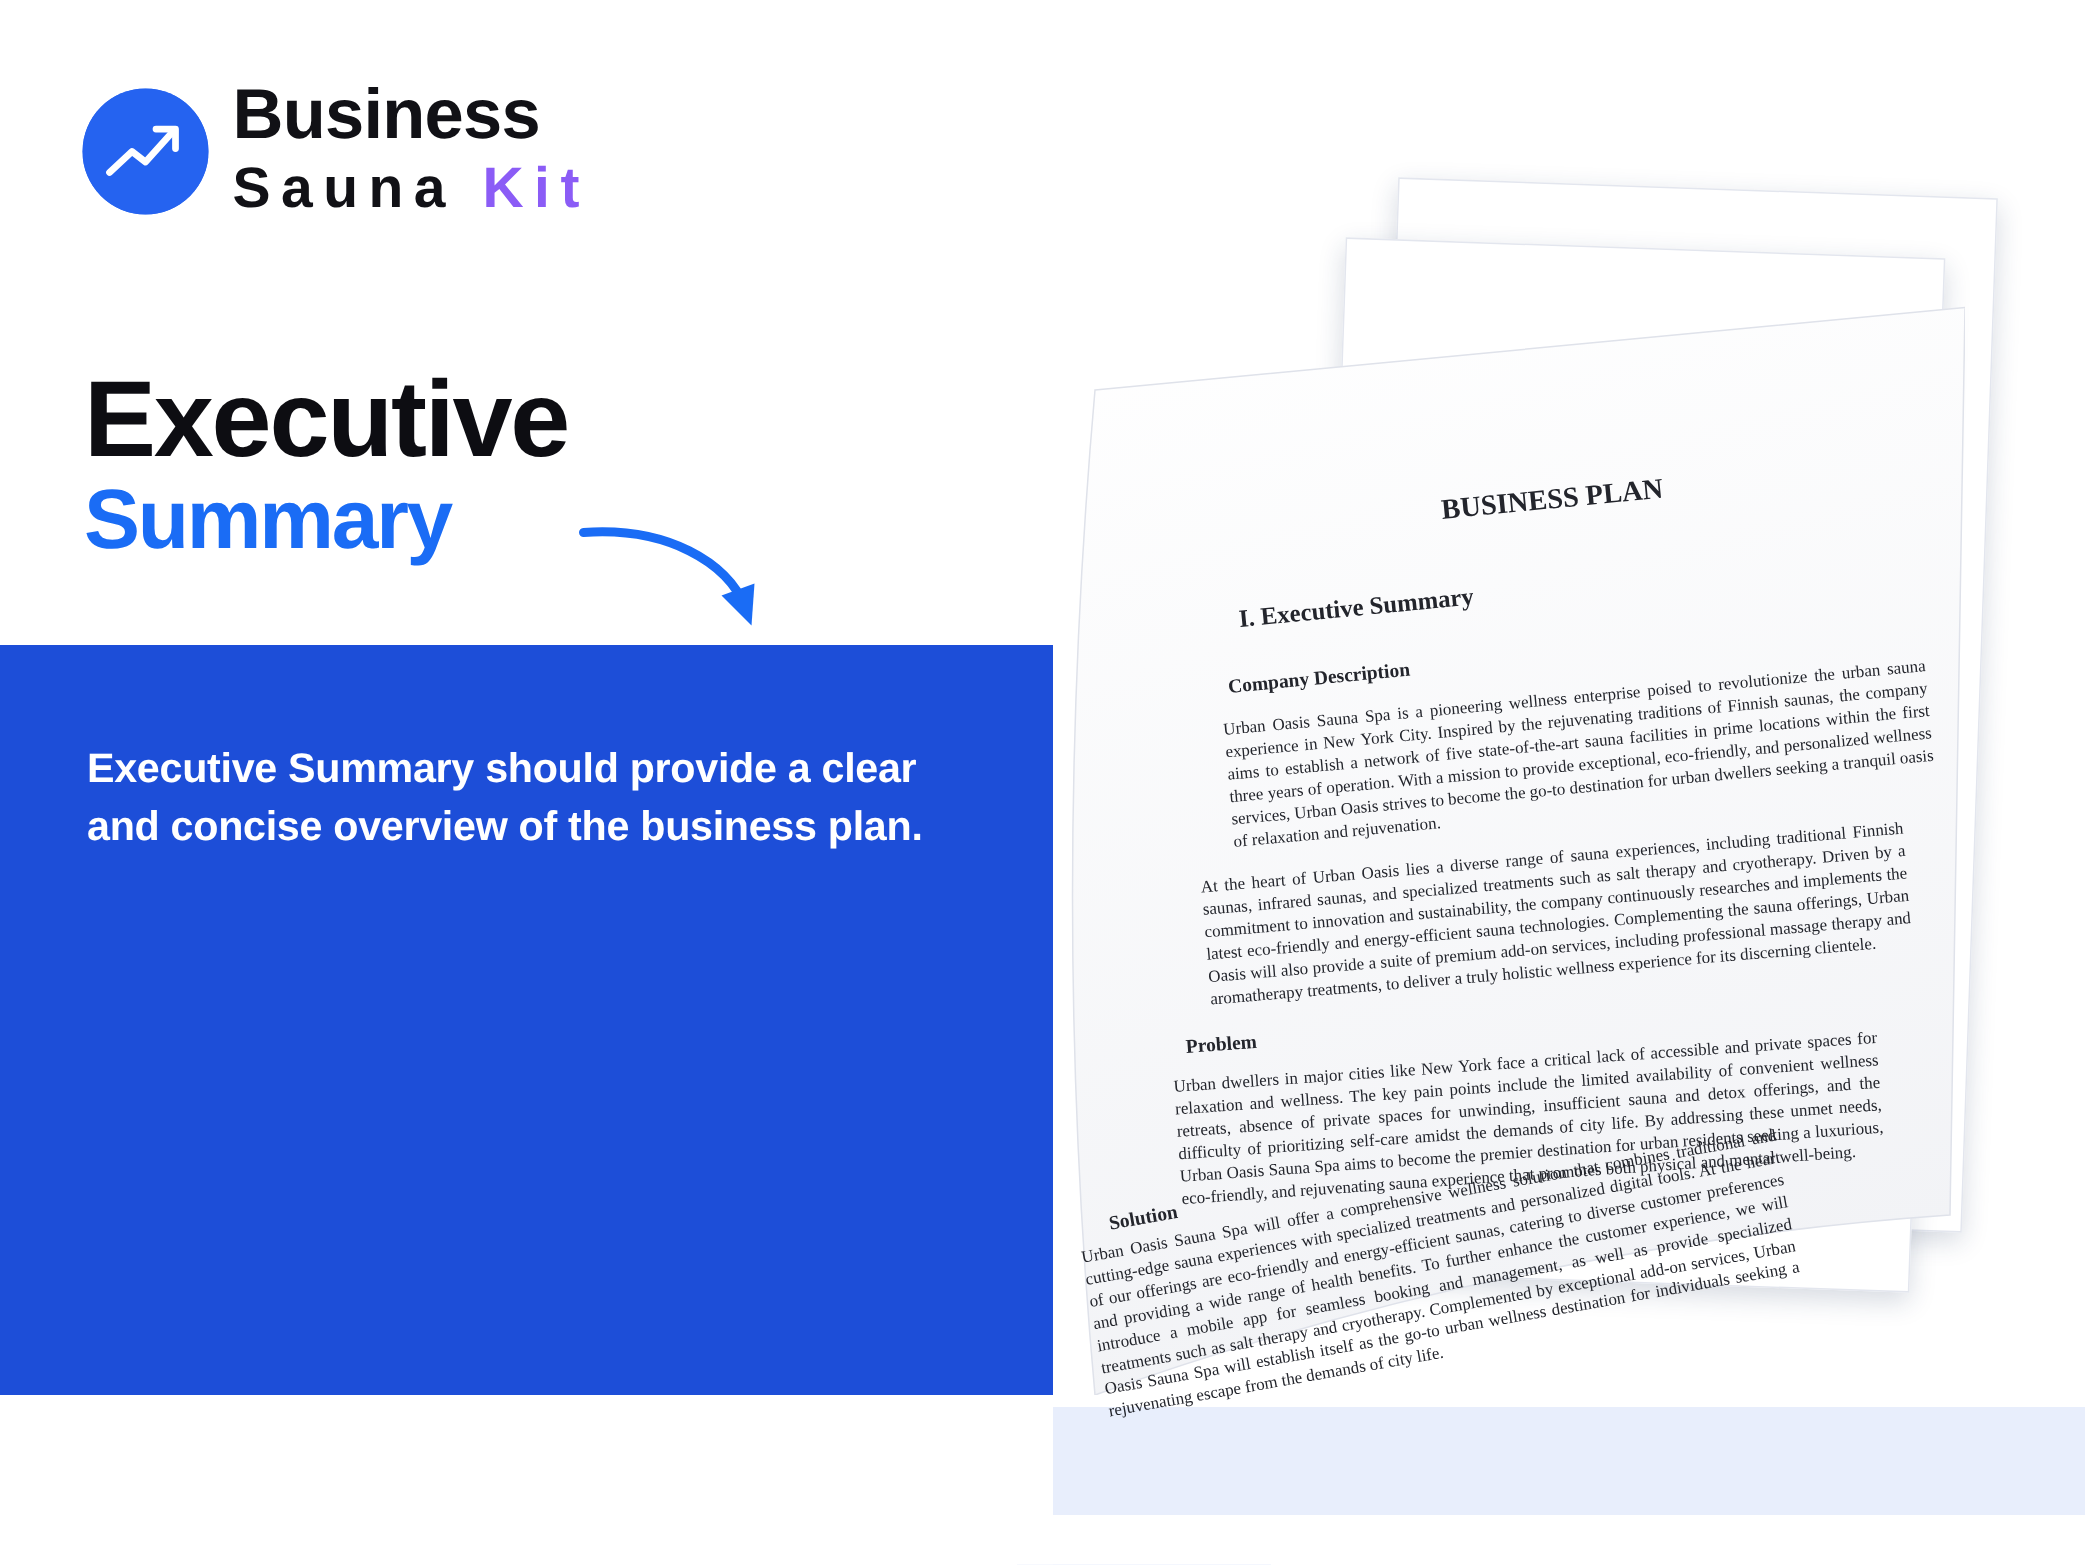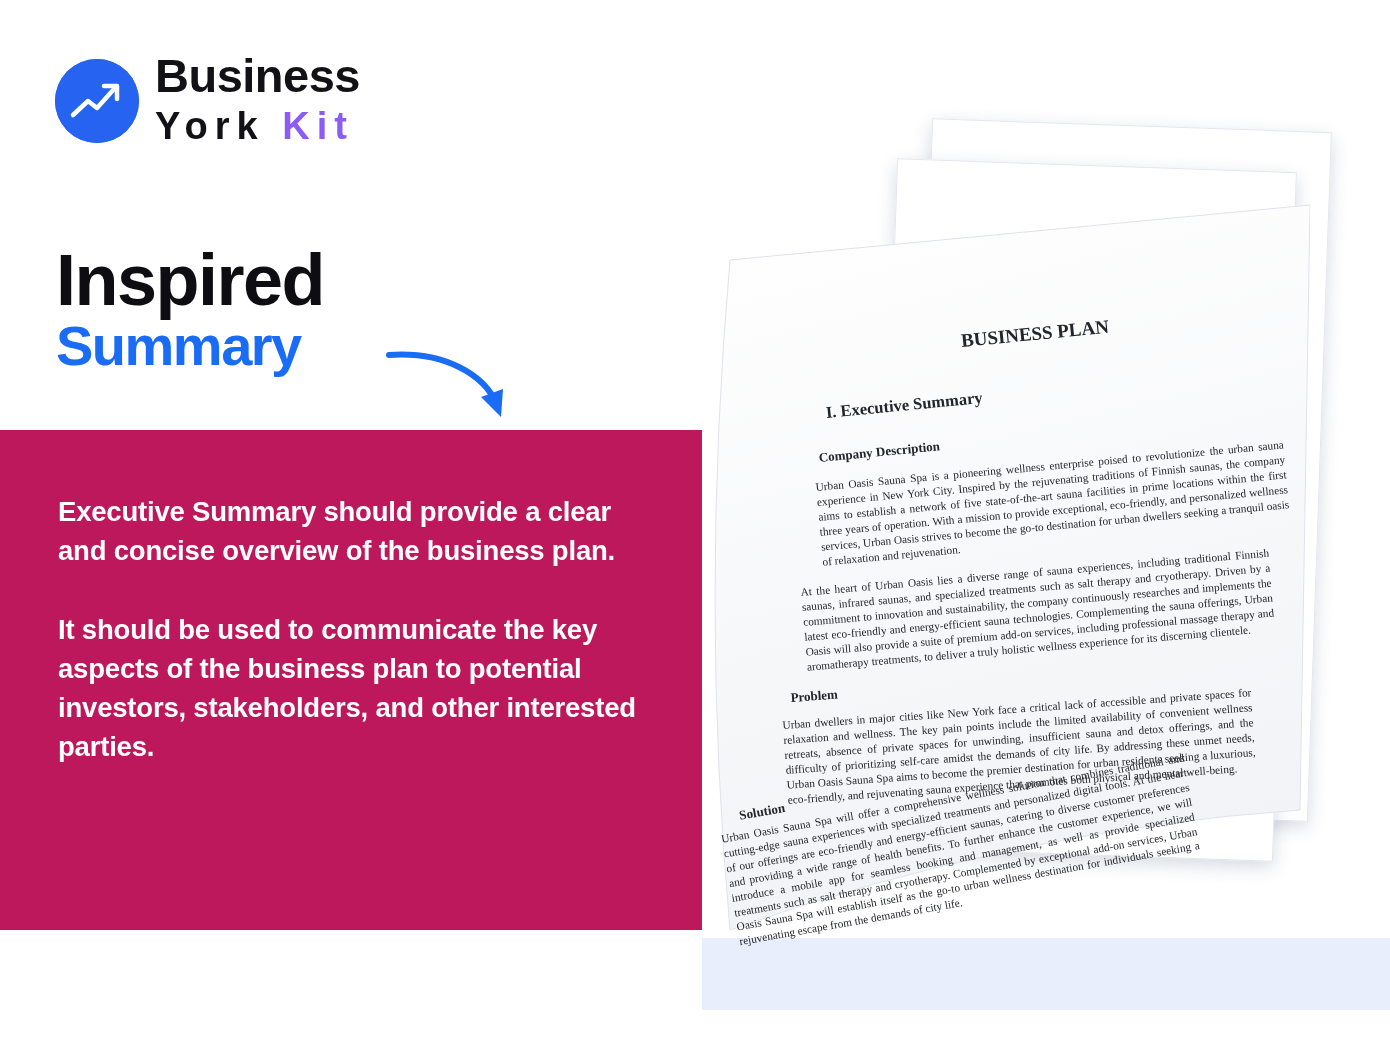--- a/index.html
+++ b/index.html
@@ -30,21 +30,21 @@
     position: absolute;
     left: 0; top: 930px;
     width: 702px; height: 113px;
     background: #ffffff;
   }
   
   .blue-band {
     position: absolute;
     left: 0; top: 430px;
     width: 702px; height: 500px;
-    background: #be185d;
+    background: #1d4ed8;
     padding: 62px 58px 0 58px;
   }
   .blue-band p {
     color: #ffffff;
     font-size: 27.5px;
     font-weight: bold;
     line-height: 1.42;
     letter-spacing: -0.2px;
   }
   .blue-band p.second { margin-top: 40px; }
@@ -148,39 +148,38 @@
   <div class="logo-wrap">
     <div class="logo-mark">
       <svg width="84" height="84" viewBox="0 0 84 84">
         <circle cx="42" cy="42" r="42" fill="#2563f0"></circle>
         <polyline points="18,56 33,42 42,49 60,29" fill="none" stroke="#ffffff" stroke-width="4.5" stroke-linecap="round" stroke-linejoin="round"></polyline>
         <polyline points="49,27 62,27 62,40" fill="none" stroke="#ffffff" stroke-width="4.5" stroke-linecap="round" stroke-linejoin="round"></polyline>
       </svg>
     </div>
     <div class="logo-text">
       <div class="logo-line1">Business</div>
-      <div class="logo-line2"><span>York </span><span class="kit">Kit</span></div>
+      <div class="logo-line2"><span>Sauna </span><span class="kit">Kit</span></div>
     </div>
   </div>
 
   <div class="title-wrap">
-    <div class="title-1">Inspired</div>
+    <div class="title-1">Executive</div>
     <div class="title-2">Summary</div>
   </div>
 
   <div class="arrow-wrap">
     <svg width="140" height="90" viewBox="0 0 140 90">
       <path d="M4 10 C 60 6, 100 30, 112 60" fill="none" stroke="#1a6cf5" stroke-width="6" stroke-linecap="round"></path>
       <path d="M96 52 L116 72 L118 44 Z" fill="#1a6cf5"></path>
     </svg>
   </div>
 
   <div class="blue-band">
     <p>Executive Summary should provide a clear and concise overview of the business plan.</p>
-    <p class="second">It should be used to communicate the key aspects of the business plan to potential investors, stakeholders, and other interested parties.</p>
   </div>
 
   <div class="docs">
 
     <div class="doc back2">
       <div class="ghost-text" style="left:300px; top:290px;">na</div>
       <div class="ghost-text" style="left:300px; top:390px;">sh</div>
       <div class="ghost-text" style="left:296px; top:412px;">nts</div>
       <div class="ghost-text" style="left:302px; top:450px;">al</div>
       <div class="ghost-text" style="left:302px; top:470px;">its</div>

